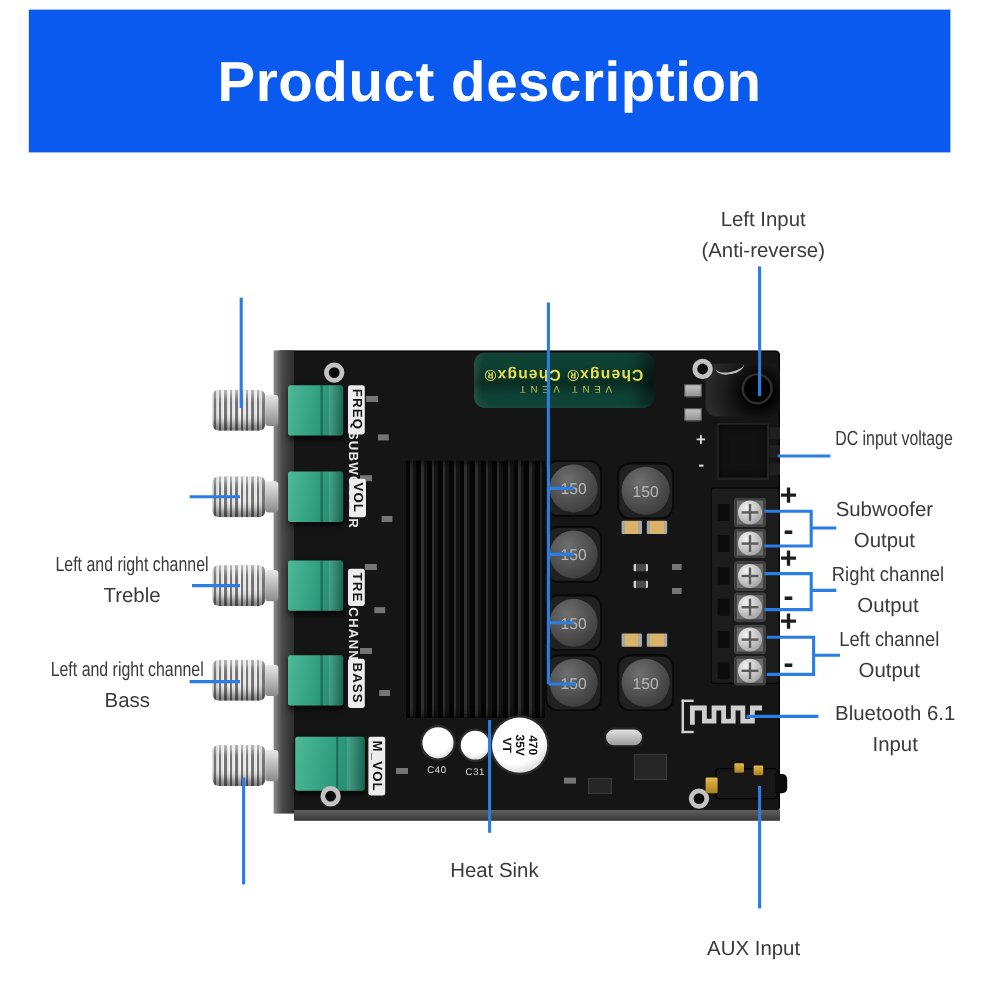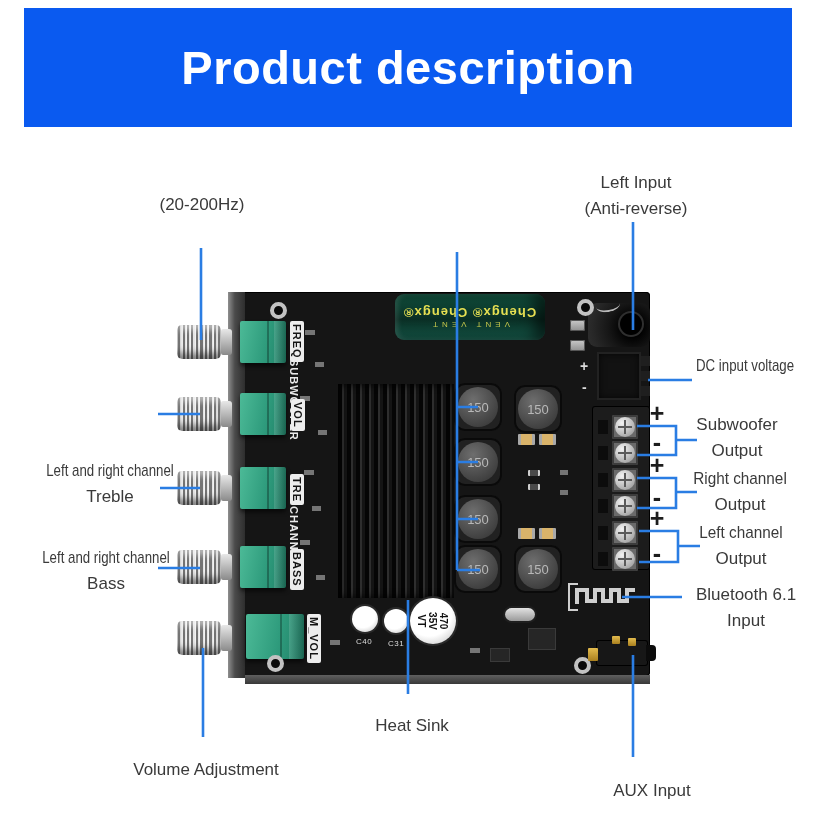--- a/index.html
+++ b/index.html
@@ -317,21 +317,20 @@
     <line class="cline" x1="622" y1="597" x2="682" y2="597"></line>
     <line class="cline" x1="633" y1="655" x2="633" y2="757"></line>
     <line class="cline" x1="203" y1="648" x2="203" y2="737"></line>
     <line class="cline" x1="408" y1="600" x2="408" y2="694"></line>
     <line class="cline" x1="158" y1="414" x2="200" y2="414"></line>
     <line class="cline" x1="160" y1="488" x2="200" y2="488"></line>
     <line class="cline" x1="158" y1="568" x2="200" y2="568"></line>
   </svg>
 
   <div class="lbl" style="left:202px;top:192px;">
-    <div>(20-200Hz)</div>
   </div>
 
 
   <div class="lbl" style="left:636px;top:170px;">
     <div>Left Input</div>
     <div>(Anti-reverse)</div>
   </div>
 
   <div class="lbl" style="left:745px;top:354px;line-height:24px;">
     <div><span class="cx78">DC input voltage</span></div>
@@ -350,36 +349,33 @@
   <div class="lbl" style="left:741px;top:520px;">
     <div><span class="cx90">Left channel</span></div>
     <div>Output</div>
   </div>
 
   <div class="lbl" style="left:746px;top:582px;">
     <div>Bluetooth 6.1</div>
     <div>Input</div>
   </div>
 
-  <div class="lbl" style="left:652px;top:778px;">
+  <div class="lbl" style="left:628px;top:778px;">
     <div>AUX Input</div>
   </div>
 
 
   <div class="lbl" style="left:110px;top:458px;">
     <div><span class="cx78">Left and right channel</span></div>
     <div>Treble</div>
   </div>
 
   <div class="lbl" style="left:106px;top:545px;">
     <div><span class="cx78">Left and right channel</span></div>
     <div>Bass</div>
   </div>
 
-  <div class="lbl" style="left:206px;top:757px;">
-    <div>Volume Adjustment</div>
-  </div>
 
   <div class="lbl" style="left:412px;top:713px;">
     <div>Heat Sink</div>
   </div>
 
 </div>
 
 </body></html>

